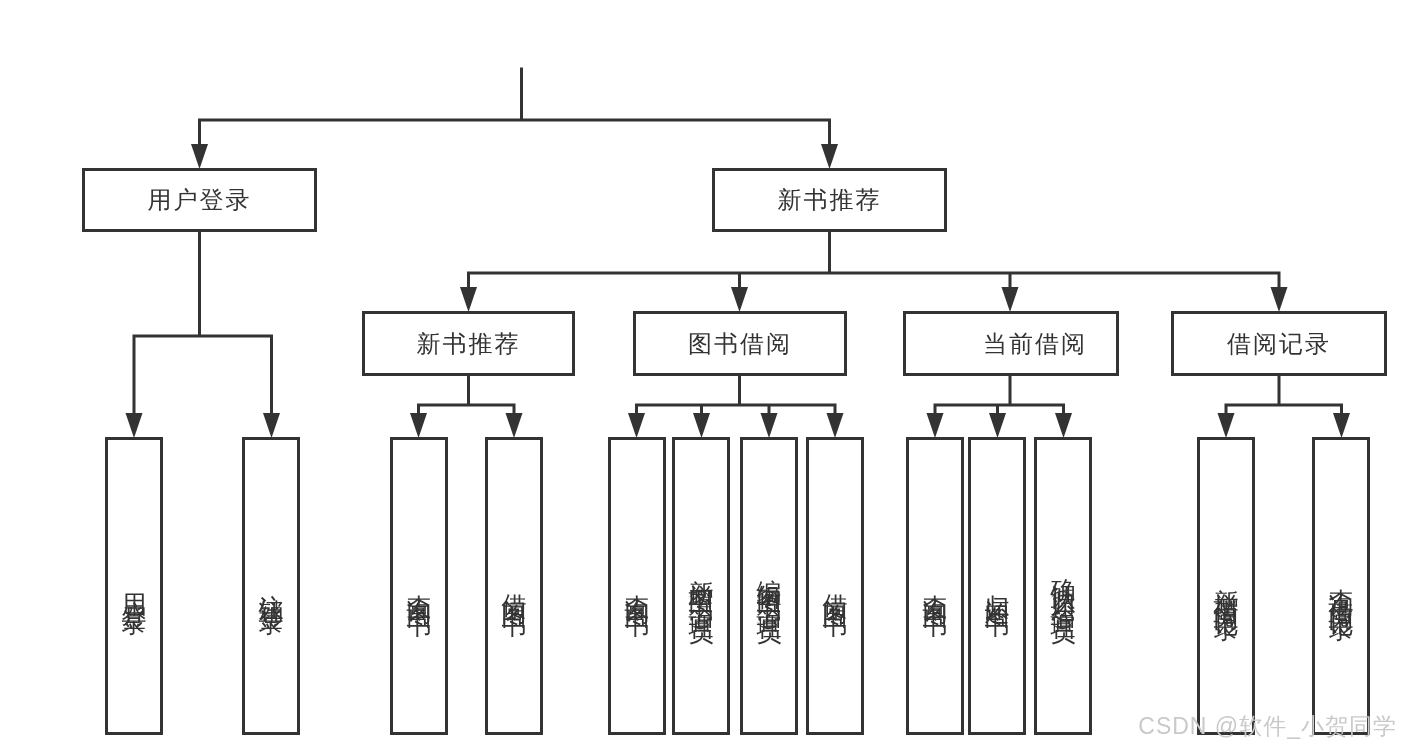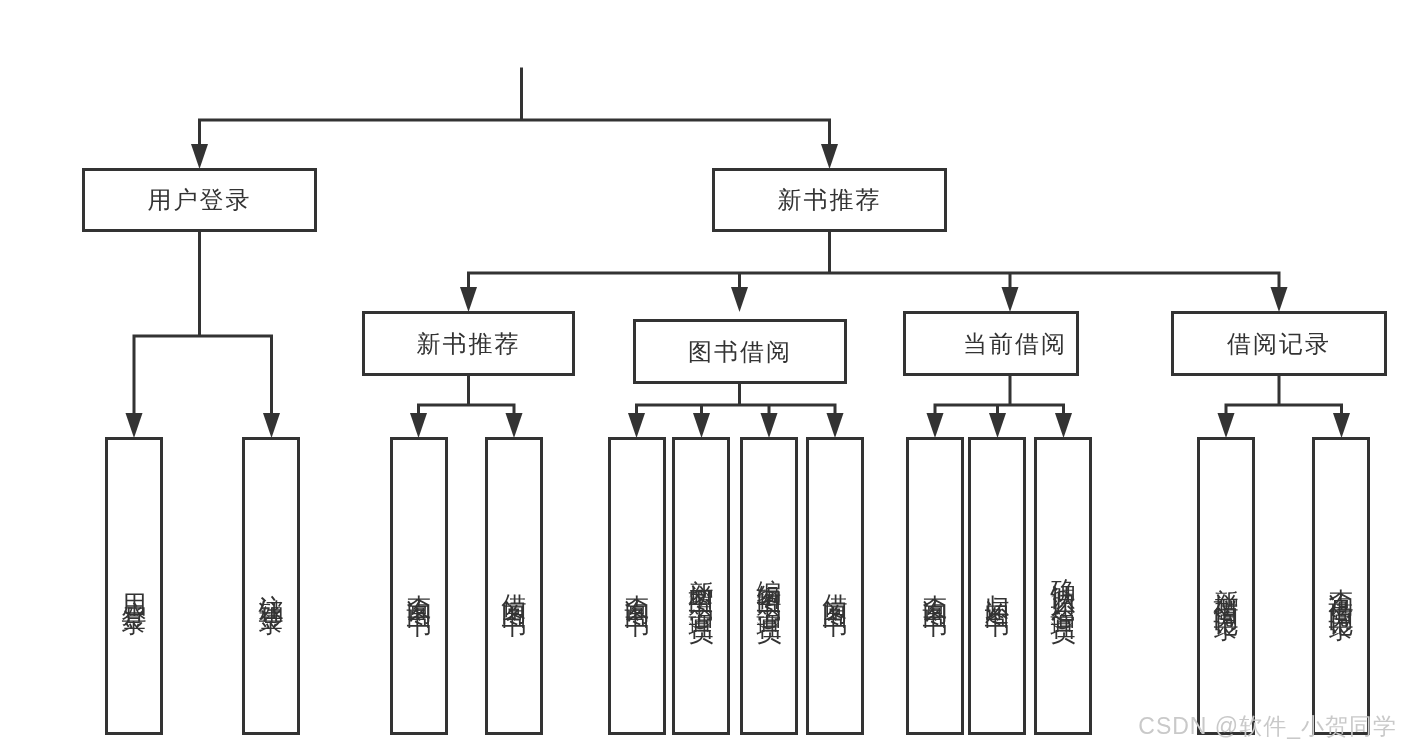--- a/index.html
+++ b/index.html
@@ -106,24 +106,24 @@
   <div class="box" style="left:82px; top:168px; width:235px; height:64px;">
     <span class="lbl">用户登录</span>
   </div>
   <div class="box" style="left:712px; top:168px; width:235px; height:64px;">
     <span class="lbl">新书推荐</span>
   </div>
 
   <div class="box" style="left:362px; top:311px; width:213px; height:65px;">
     <span class="lbl">新书推荐</span>
   </div>
-  <div class="box" style="left:633px; top:319px; width:214px; height:65px;">
+  <div class="box" style="left:633px; top:311px; width:214px; height:65px;">
     <span class="lbl">图书借阅</span>
   </div>
-  <div class="box" style="left:903px; top:311px; width:176px; height:65px;padding-left:48px;">
+  <div class="box" style="left:903px; top:311px; width:216px; height:65px;padding-left:48px;">
     <span class="lbl">当前借阅</span>
   </div>
   <div class="box" style="left:1171px; top:311px; width:216px; height:65px;align-items:center;">
     <span class="lbl">借阅记录</span>
   </div>
 
   <div class="leaf" style="left:105px;">
     <span class="vlbl">用户登录</span>
   </div>
   <div class="leaf" style="left:242px;">

